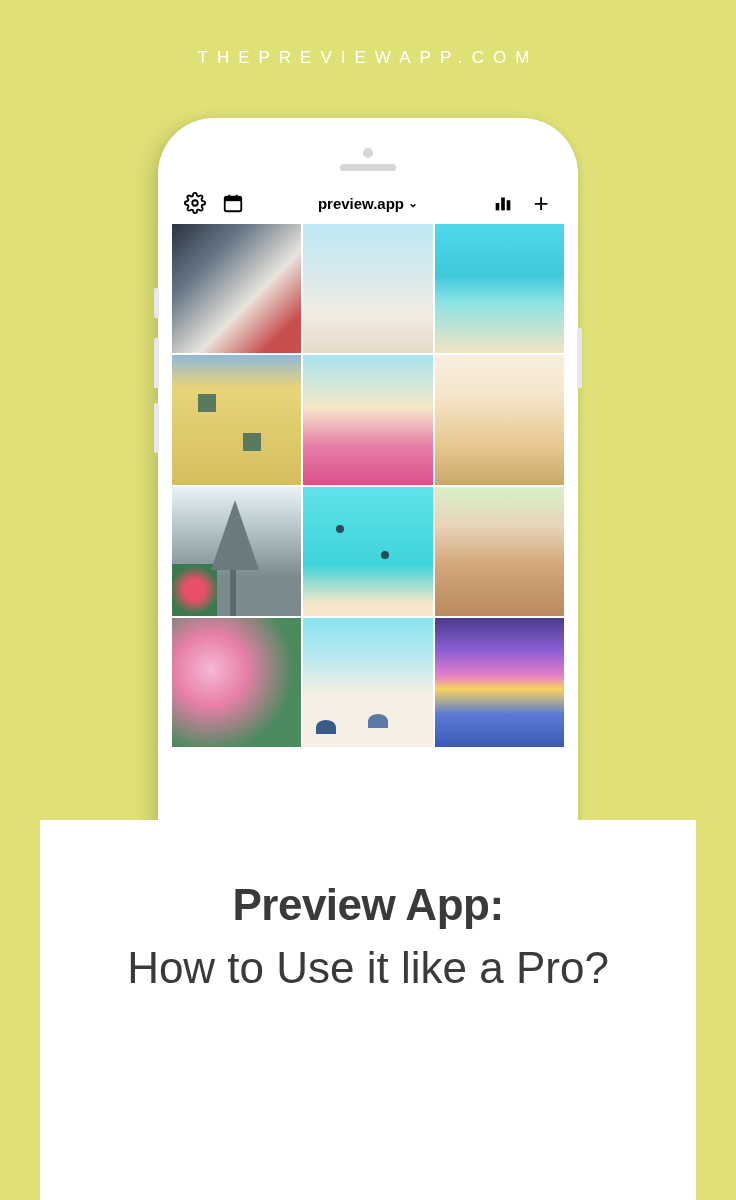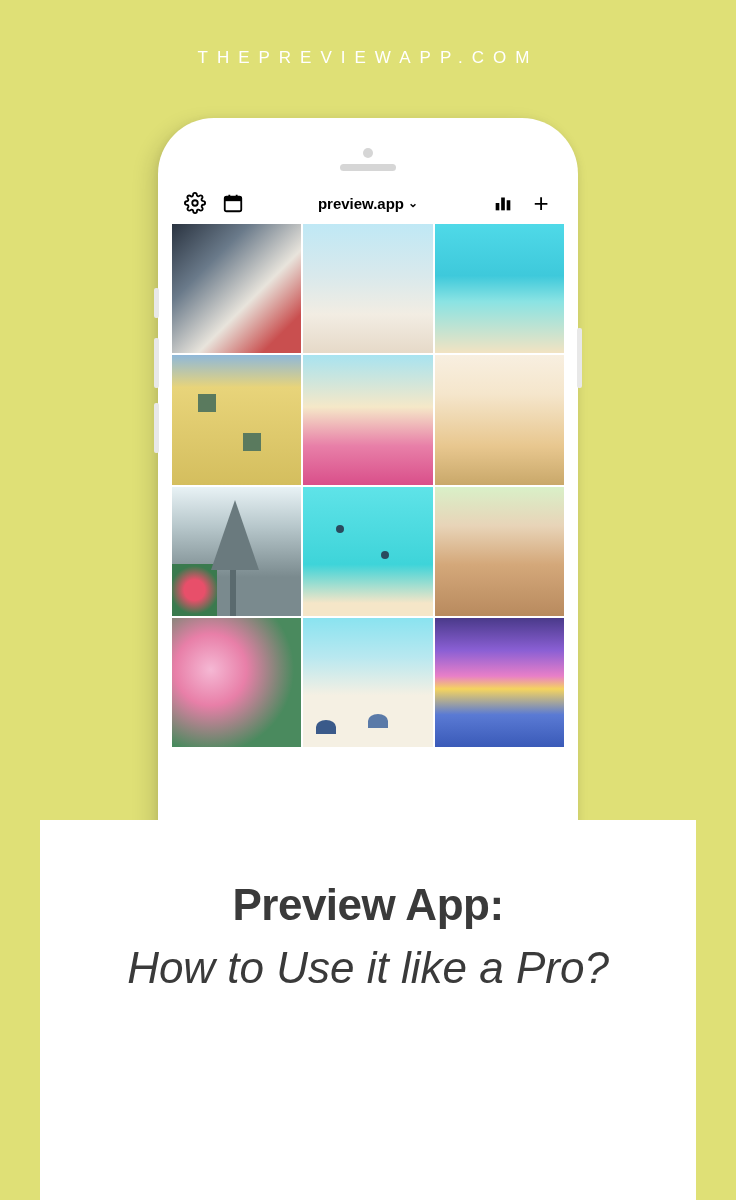--- a/index.html
+++ b/index.html
@@ -196,21 +196,20 @@
     .caption-title {
       font-size: 44px;
       font-weight: 700;
       margin-bottom: 10px;
       letter-spacing: -0.5px;
     }
     .caption-sub {
       font-size: 44px;
       font-weight: 400;
       line-height: 1.25;
-      font-style: italic;
     }
   </style>
 </head>
 <body>
 
 <div class="header-text">THEPREVIEWAPP.COM</div>
 
 <div class="phone">
   <div class="phone-side-btn btn-left-1"></div>
   <div class="phone-side-btn btn-left-2"></div>

